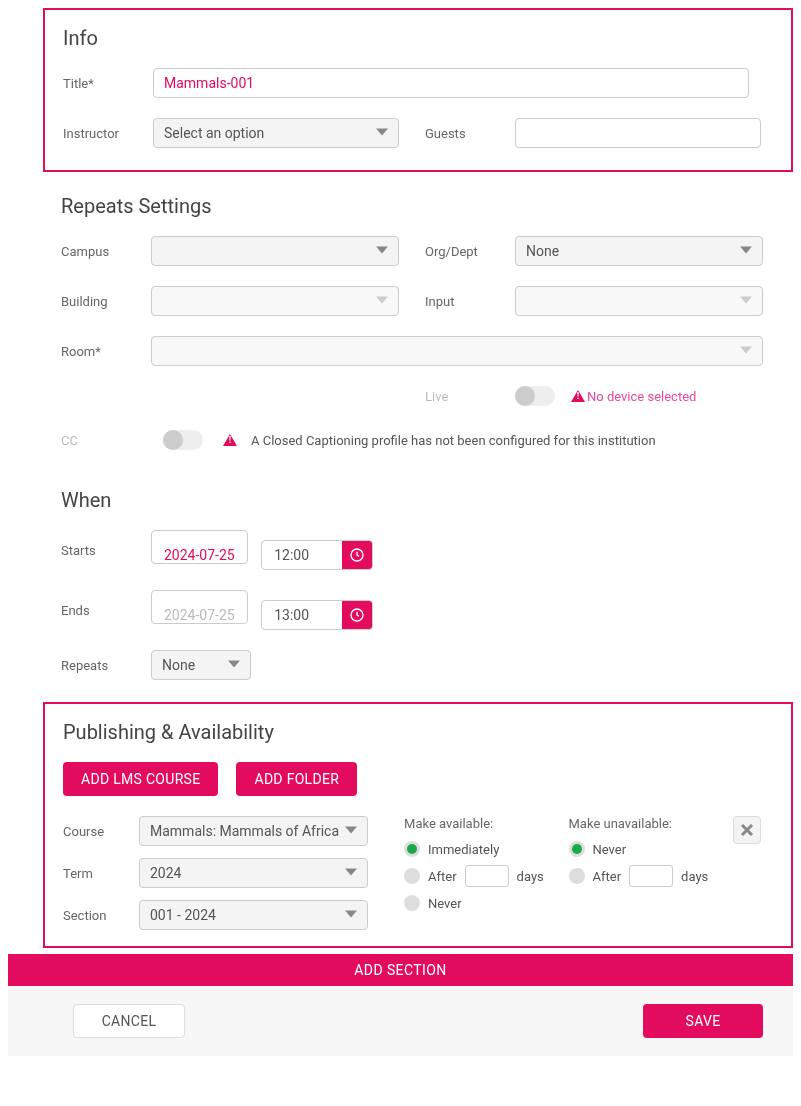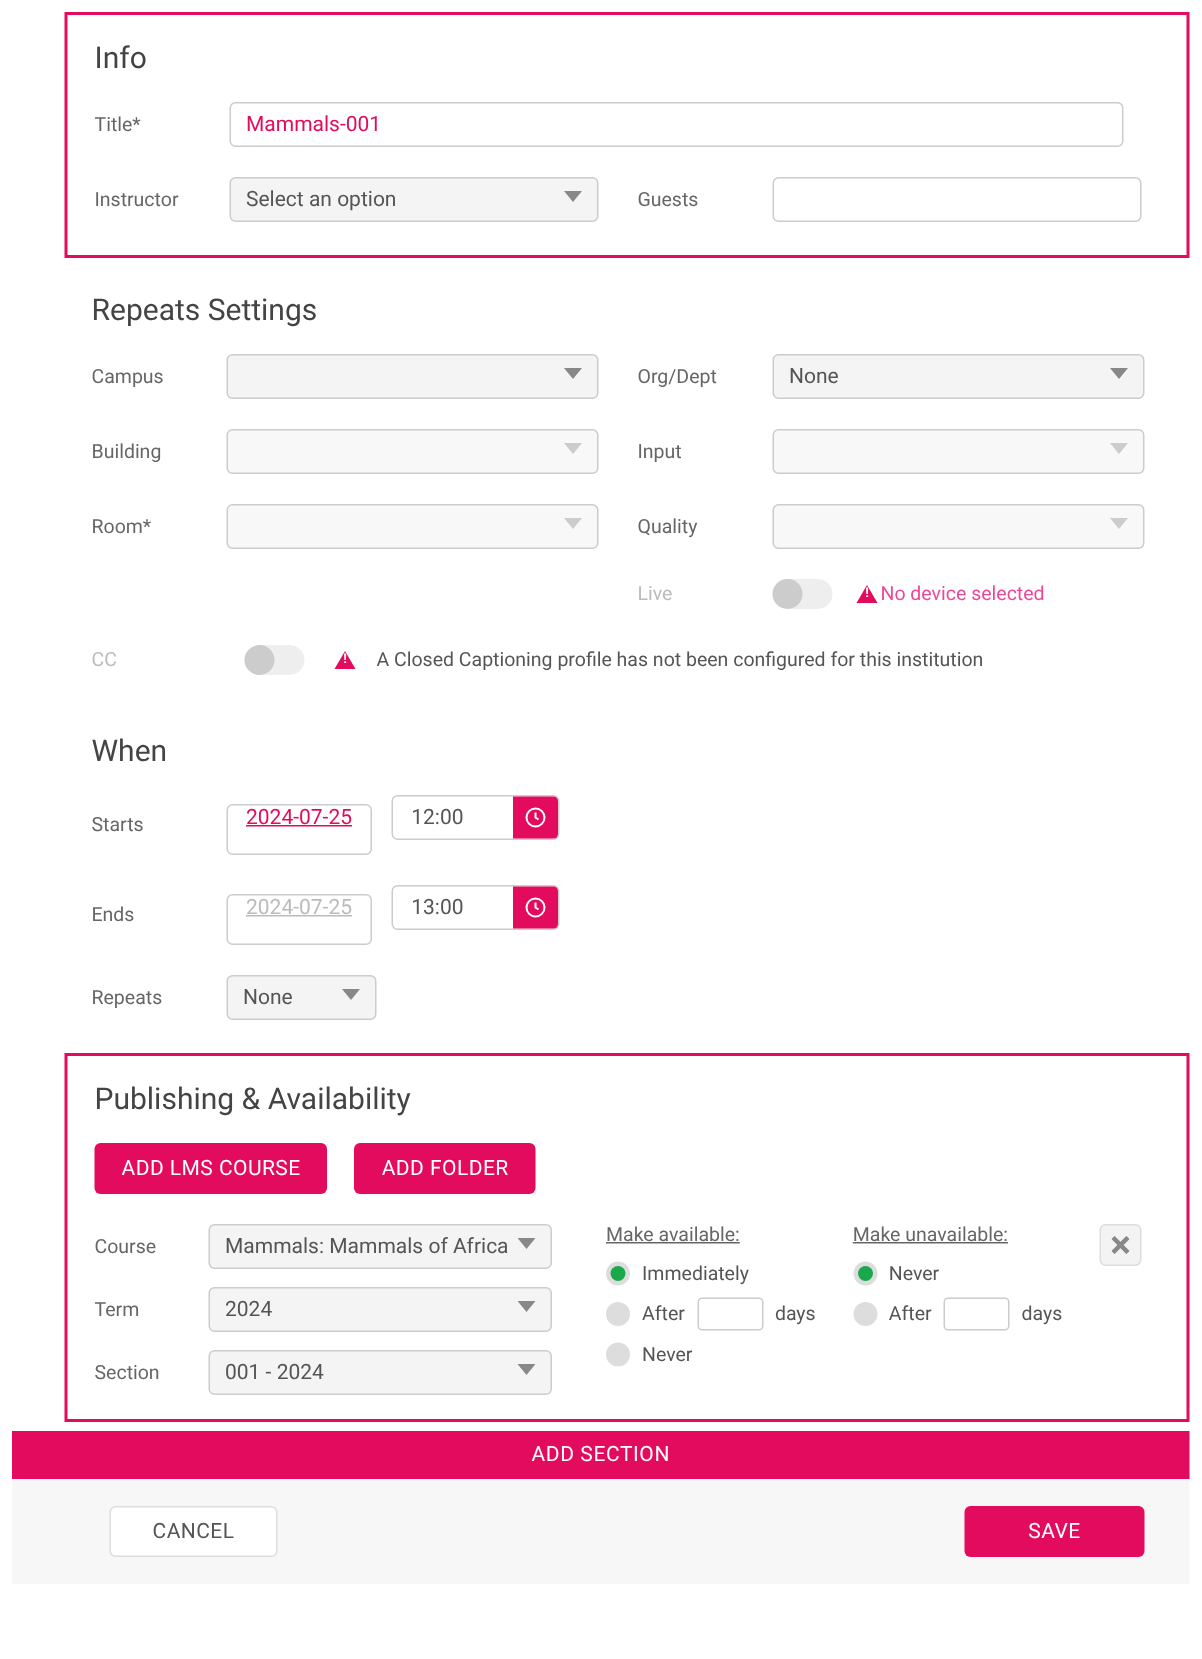--- a/index.html
+++ b/index.html
@@ -121,29 +121,28 @@
     overflow: hidden;
     text-overflow: ellipsis;
     padding-right: 18px;
   }
   .small-select {
     width: 100px;
     display: inline-flex;
   }
   .datebox {
     display: inline-flex;
-    align-items: flex-end;
+    align-items: flex-start;
     height: 30px;
     border: 1px solid #ccc;
     border-radius: 4px;
     padding: 16px 12px;
     margin-right: 10px;
     color: #e30b5d;
     background: #fff;
-    text-decoration: underline;
   }
   .datebox.disabled {
     color: #bbb;
   }
   .timebox {
     display: inline-flex;
     align-items: center;
     height: 30px;
     border: 1px solid #ccc;
     border-radius: 4px;
@@ -286,21 +285,20 @@
   .pub-col {
     flex: 1;
   }
   .pub-close {
     flex: 0 0 auto;
   }
   .pub-subtitle {
     font-size: 13px;
     color: #666;
     margin-bottom: 10px;
-    text-decoration: underline;
   }
 
   .closebtn {
     width: 28px;
     height: 28px;
     border: 1px solid #ddd;
     border-radius: 4px;
     background: #f3f3f3;
     display: flex;
     align-items: center;
@@ -431,31 +429,20 @@
                   <path d="M0 0 L5 6 L10 0 Z"></path>
                 </svg></span>
           </div>
         </div>
       </div>
     </div>
 
     <div class="row twocol">
       <div class="col">
         <div class="label-col">Room*</div>
-        <div class="value-col">
-          <div class="select disabled">
-            <span class="selval"></span>
-            <span class="chevron"><svg viewBox="0 0 10 6">
-                  <path d="M0 0 L5 6 L10 0 Z"></path>
-                </svg></span>
-          </div>
-        </div>
-      </div>
-      <div class="col">
-        <div class="label-col">Quality</div>
         <div class="value-col">
           <div class="select disabled">
             <span class="selval"></span>
             <span class="chevron"><svg viewBox="0 0 10 6">
                   <path d="M0 0 L5 6 L10 0 Z"></path>
                 </svg></span>
           </div>
         </div>
       </div>
     </div>

